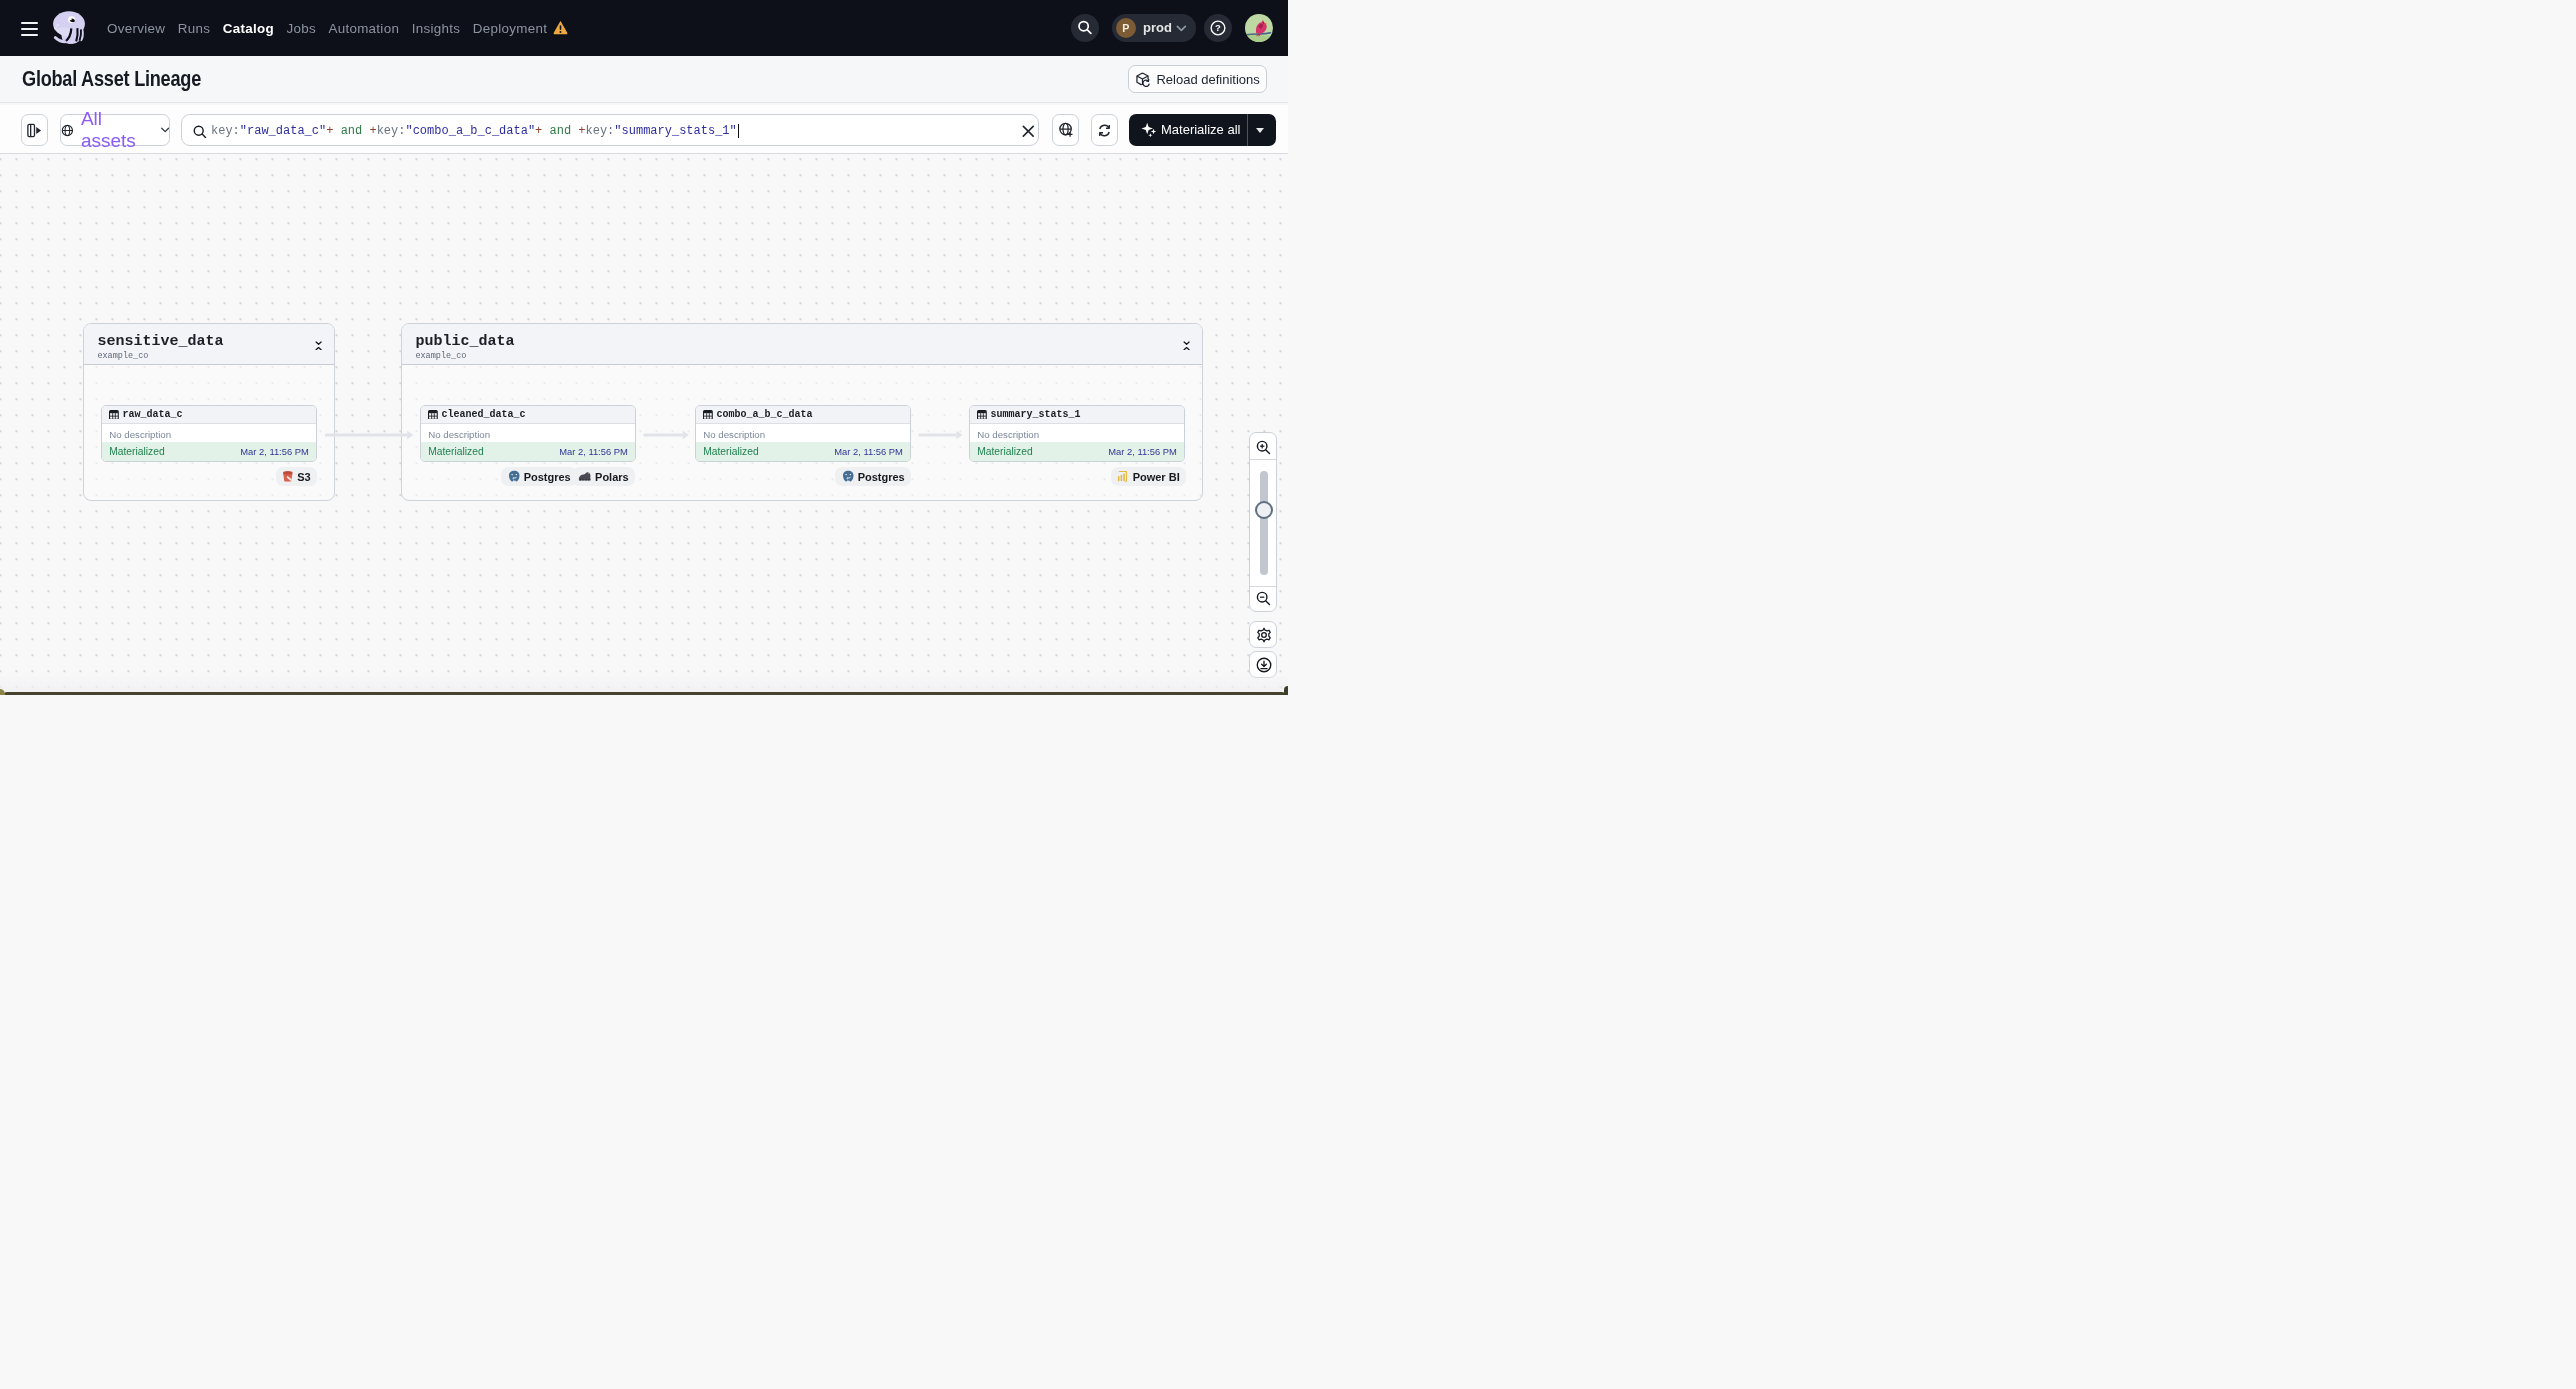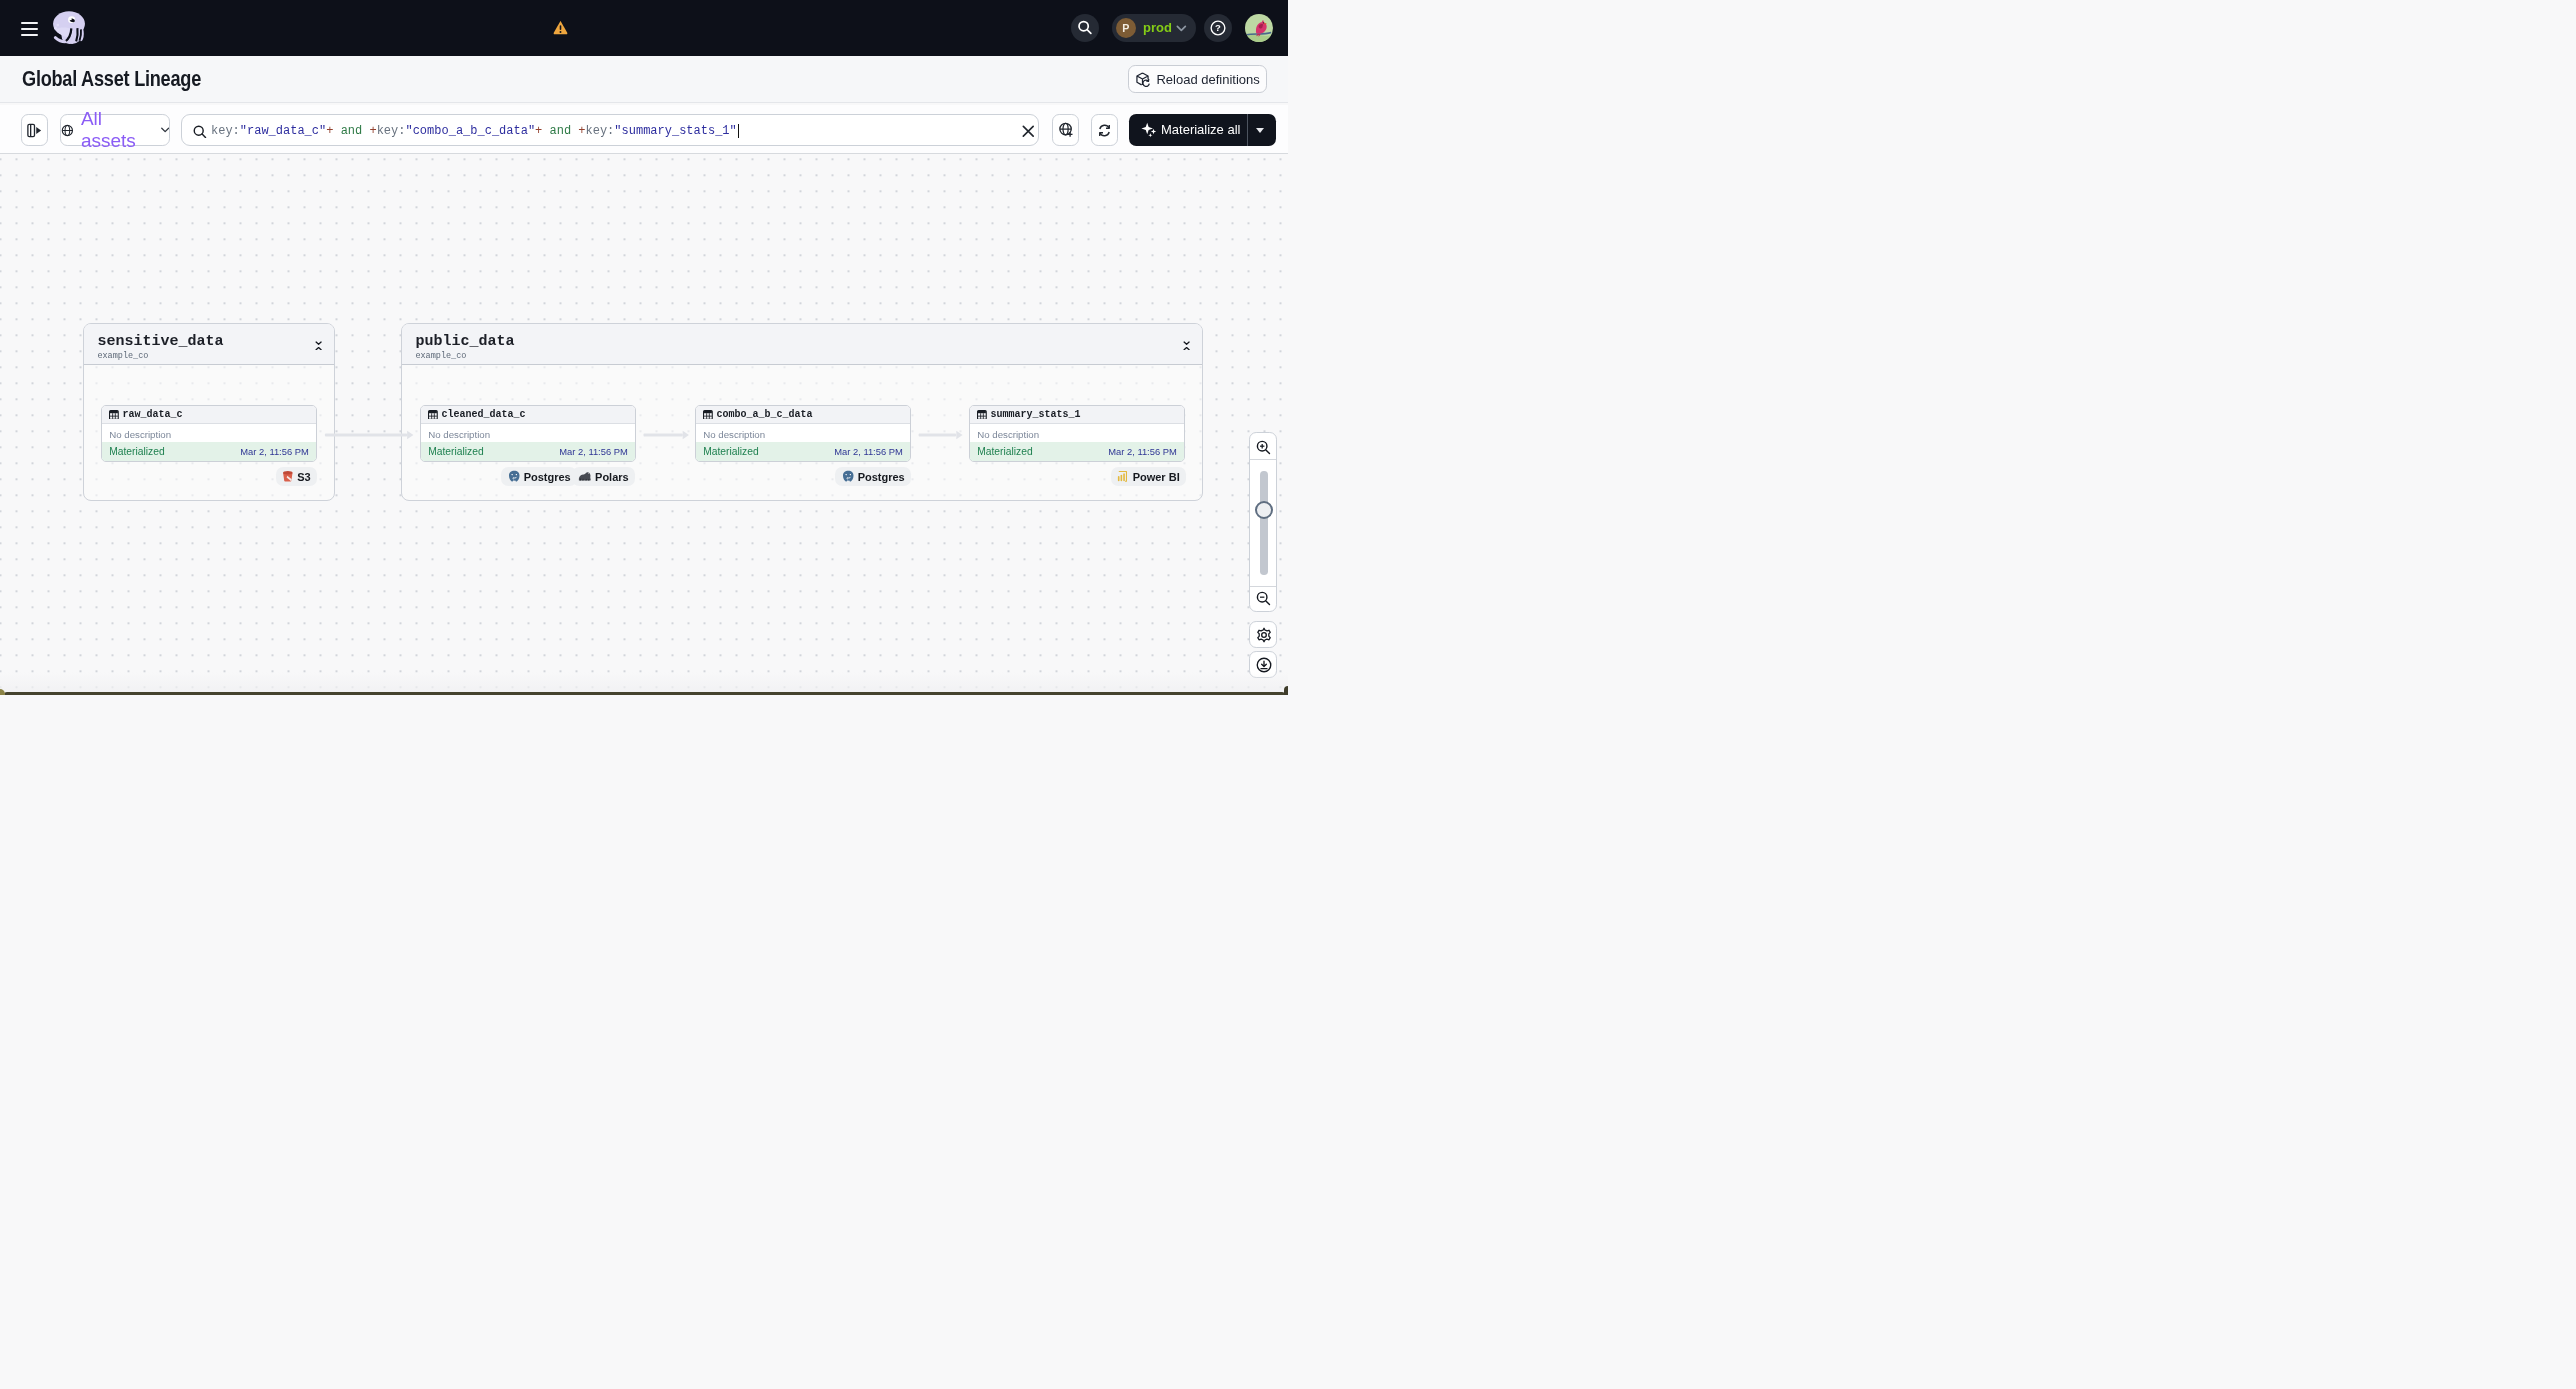--- a/index.html
+++ b/index.html
@@ -76,34 +76,43 @@
       <path d="M33.5 24.2 C33.9 28.2, 33.3 32.7, 31.8 37.1" stroke="#0d1019" stroke-width="2.1" fill="none"></path>
     </g>
     <path d="M4.6 33.5 C8 36.5, 12 38.2, 15.5 38.2" stroke="#d5d0f1" stroke-width="3.4" fill="none" stroke-linecap="round"></path>
     <ellipse cx="23" cy="13.2" rx="4.0" ry="3.8" fill="#ffffff"></ellipse>
     <path d="M20.9 14.2 C20.9 12.4, 22.5 11.6, 24.3 12 C26.2 12.4, 26.9 13.6, 26.5 15.3 C26 16.6, 21.6 16.3, 20.9 14.2 Z" fill="#0d1019"></path>
     <circle cx="22" cy="12.7" r="1.1" fill="#ffffff"></circle>
     <circle cx="7.3" cy="19.3" r="1.5" fill="#e2def8"></circle>
     <circle cx="4.9" cy="22.7" r="1.7" fill="#e2def8"></circle>
     <circle cx="7.6" cy="25.1" r="1.5" fill="#e2def8"></circle>
   </svg>
+  <div class="links">
+    <a>Overview</a>
+      <a>Runs</a>
+      <a class="on">Catalog</a>
+      <a>Jobs</a>
+      <a>Automation</a>
+      <a>Insights</a>
+      <a>Deployment</a>
+  </div>
   <svg class="abs" style="left:553px; top:20.6px;" width="15" height="14.3" viewBox="0 0 17 16">
     <path d="M8.5 1 L16 14.2 a1.4 1.4 0 0 1 -1.2 2 H2.2 a1.4 1.4 0 0 1 -1.2 -2 Z" fill="#eea63e" transform="translate(0,-1.2)"></path>
     <rect x="7.6" y="4.6" width="1.8" height="5.6" rx="0.9" fill="#10131b"></rect>
     <circle cx="8.5" cy="12.3" r="1.1" fill="#10131b"></circle>
   </svg>
   <div class="navcirc" id="nc-search" style="left:1071px;">
     <svg width="28" height="28" viewBox="0 0 31 31">
         <circle cx="14" cy="13.5" r="5.1" stroke="#fff" stroke-width="1.9" fill="none"></circle>
         <line x1="17.8" y1="17.3" x2="22" y2="21.5" stroke="#fff" stroke-width="1.9" stroke-linecap="round"></line>
       </svg>
   </div>
   <div class="navcirc" id="nc-prod" style="left:1112px; width:84px; border-radius:14.3px;">
     <div class="abs" style="left:3.6px; top:3.6px; width:20.6px; height:20.6px; border-radius:50%; background:#7d5c35; color:#f3ede2; font-size:10.7px; font-weight:700; text-align:center; line-height:20.6px;">P</div>
-    <span class="abs" style="left:31px; top:5.8px; color:#84cc16; font-size:13px; font-weight:600;">prod</span>
+    <span class="abs" style="left:31px; top:5.8px; color:#e5e5e5; font-size:13px; font-weight:600;">prod</span>
     <svg class="abs" style="left:64px; top:10.7px;" width="10.7" height="7.2" viewBox="0 0 12 8">
         <path d="M1.5 1.5 L6 6 L10.5 1.5" stroke="#8e97a3" stroke-width="1.9" fill="none" stroke-linecap="round" stroke-linejoin="round"></path>
       </svg>
   </div>
   <div class="navcirc" id="nc-help" style="left:1204px;">
     <svg width="28" height="28" viewBox="0 0 31 31">
         <circle cx="15.5" cy="15.5" r="7.6" stroke="#fff" stroke-width="1.5" fill="none"></circle>
         <text x="15.5" y="19.2" font-size="10.5" font-weight="700" fill="#fff" text-anchor="middle" font-family="Liberation Sans, sans-serif">?</text>
       </svg>
   </div>

